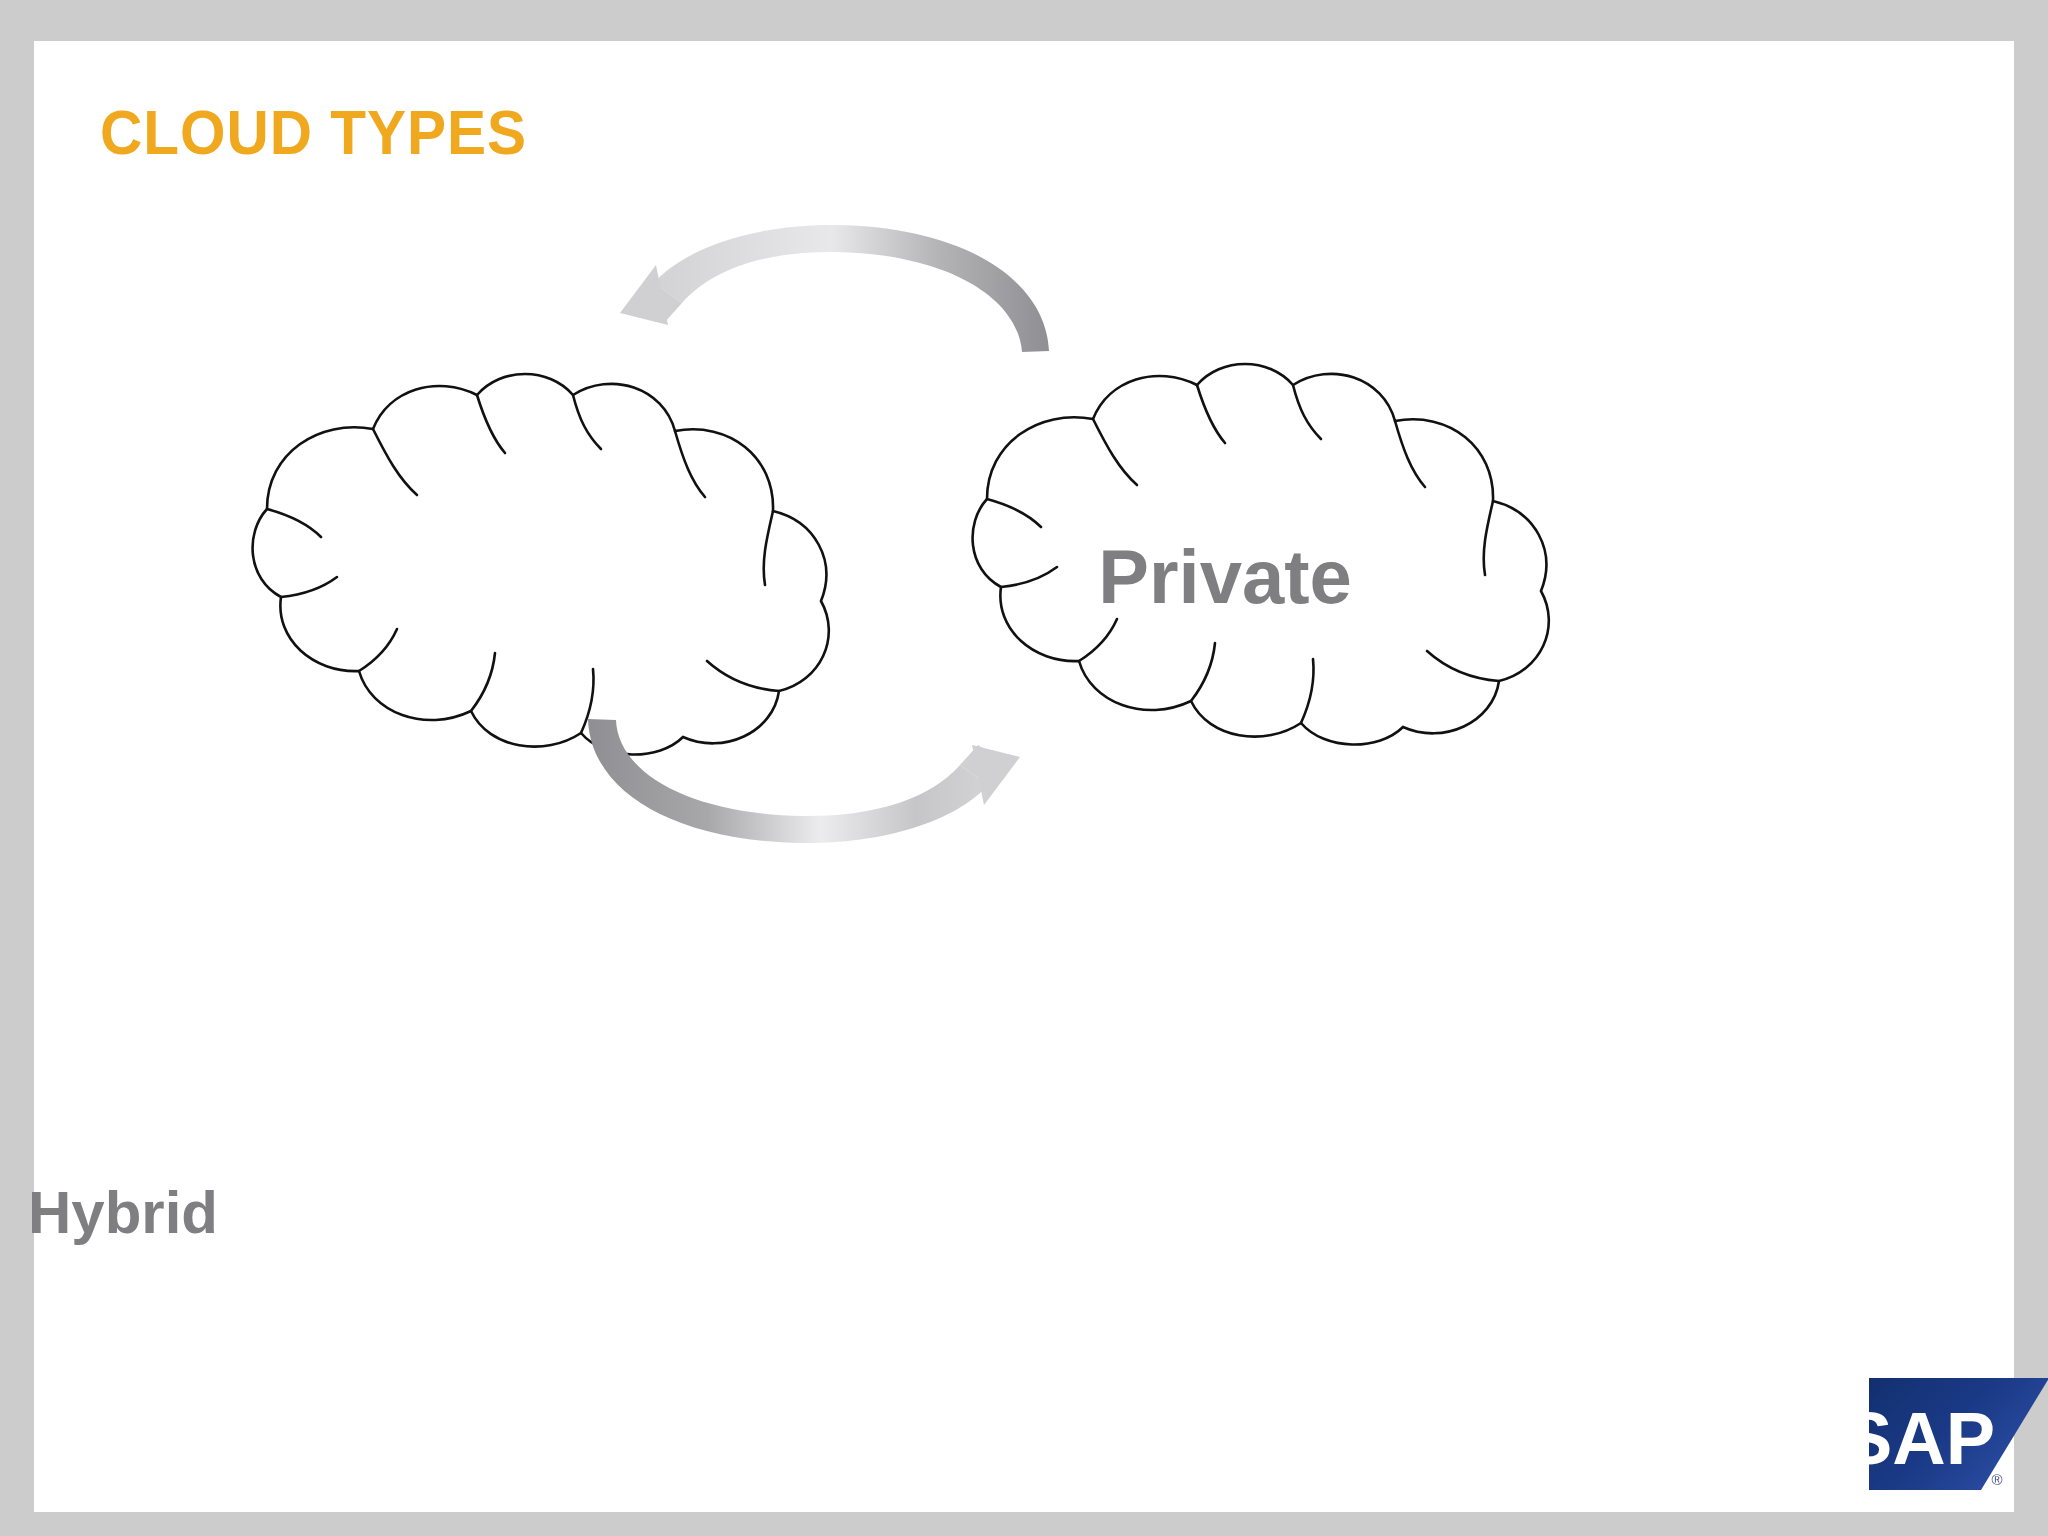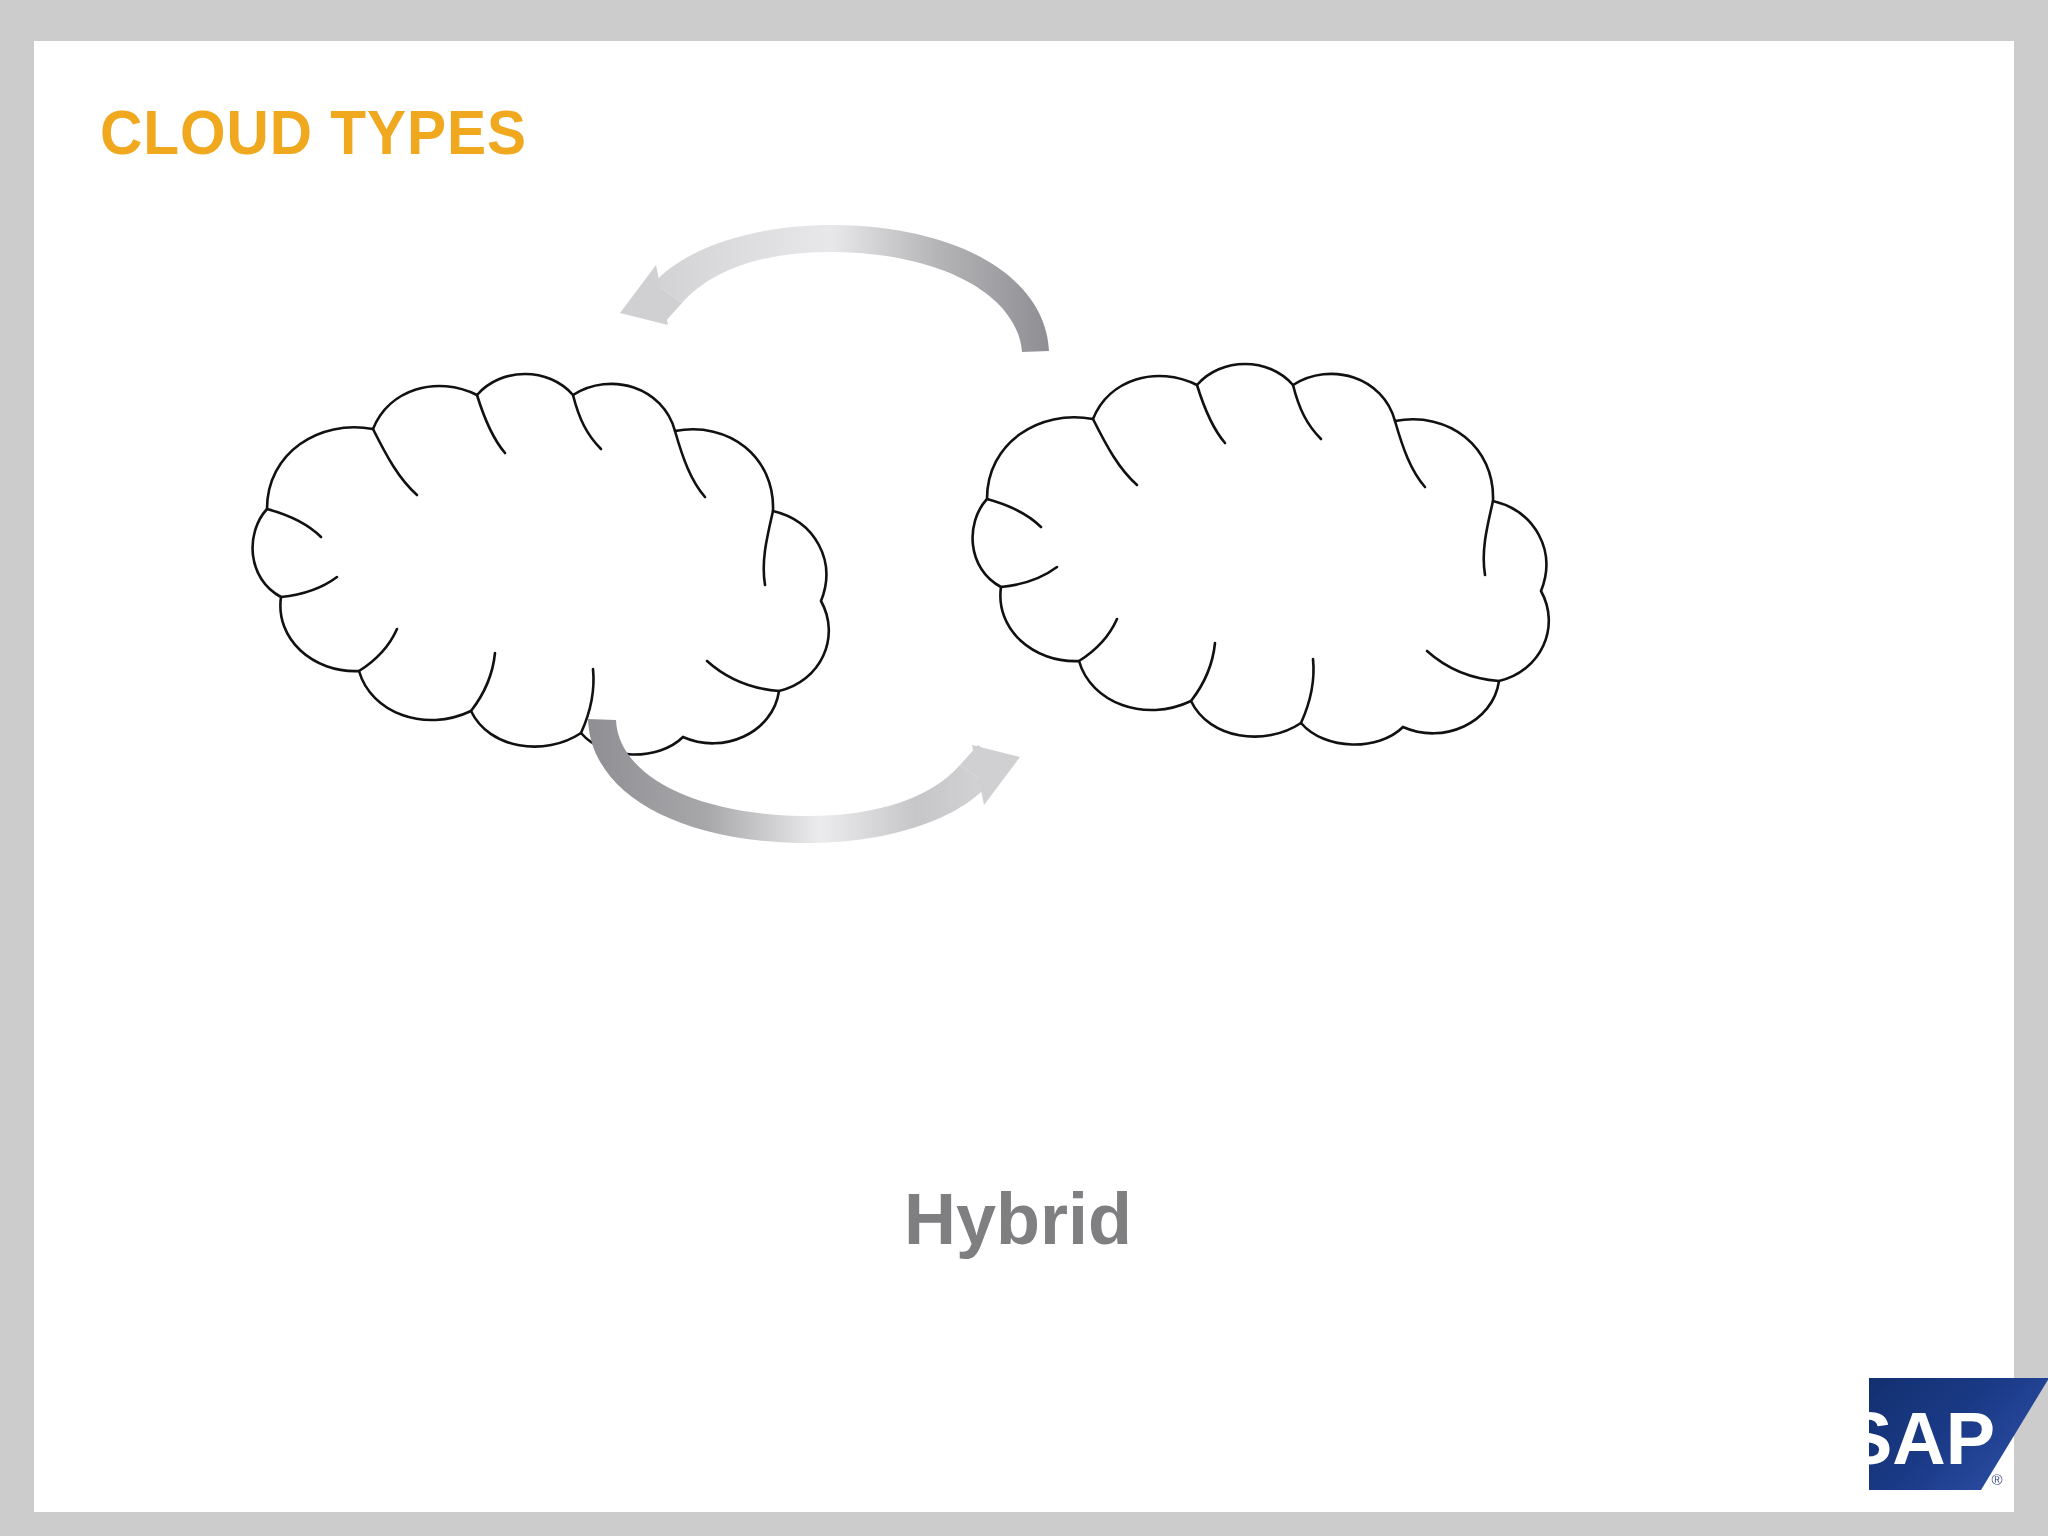--- a/index.html
+++ b/index.html
@@ -88,22 +88,21 @@
     height: 150px;
   }
   .arrow-svg { display: block; width: 100%; height: 100%; overflow: visible; }
 
   
   #label-hybrid {
     position: absolute;
     left: 0;
     top: 1142px;
     width: 1980px;
-    text-align: center;
-    font-size: 72px;
+    font-size: 60px;
     font-weight: bold;
     color: #7f7f81;
     font-family: "Liberation Sans", sans-serif;
     line-height: 1;
     transform: translateX(-6px);
   }
 
   
   #sap-logo {
     position: absolute;
@@ -175,20 +174,21 @@
         <path d="M 424 34 C 430 58, 438 74, 452 88" fill="none" stroke="#111111" stroke-width="2.6" stroke-linecap="round"></path>
         <path d="M 526 70 C 534 98, 542 120, 556 136" fill="none" stroke="#111111" stroke-width="2.6" stroke-linecap="round"></path>
         <path d="M 624 150 C 618 176, 612 200, 616 224" fill="none" stroke="#111111" stroke-width="2.6" stroke-linecap="round"></path>
         <path d="M 630 330 C 604 328, 578 318, 558 300" fill="none" stroke="#111111" stroke-width="2.6" stroke-linecap="round"></path>
         <path d="M 432 372 C 442 350, 446 328, 444 308" fill="none" stroke="#111111" stroke-width="2.6" stroke-linecap="round"></path>
         <path d="M 322 350 C 336 332, 344 312, 346 292" fill="none" stroke="#111111" stroke-width="2.6" stroke-linecap="round"></path>
         <path d="M 210 310 C 226 300, 240 286, 248 268" fill="none" stroke="#111111" stroke-width="2.6" stroke-linecap="round"></path>
         <path d="M 132 236 C 152 234, 172 228, 188 216" fill="none" stroke="#111111" stroke-width="2.6" stroke-linecap="round"></path>
         <path d="M 118 148 C 140 154, 158 162, 172 176" fill="none" stroke="#111111" stroke-width="2.6" stroke-linecap="round"></path>
       </svg>
+      <div class="cloud-label" id="label-private">Private</div>
     </div>
 
     <div id="arrow-top">
       <svg class="arrow-svg" viewBox="0 0 460 150">
         <defs>
           <linearGradient id="gradTop" x1="0" y1="0" x2="1" y2="0">
             <stop offset="0%" stop-color="#d2d2d4"></stop>
             <stop offset="45%" stop-color="#e8e8ea"></stop>
             <stop offset="72%" stop-color="#b4b4b7"></stop>
             <stop offset="100%" stop-color="#8f8f93"></stop>

